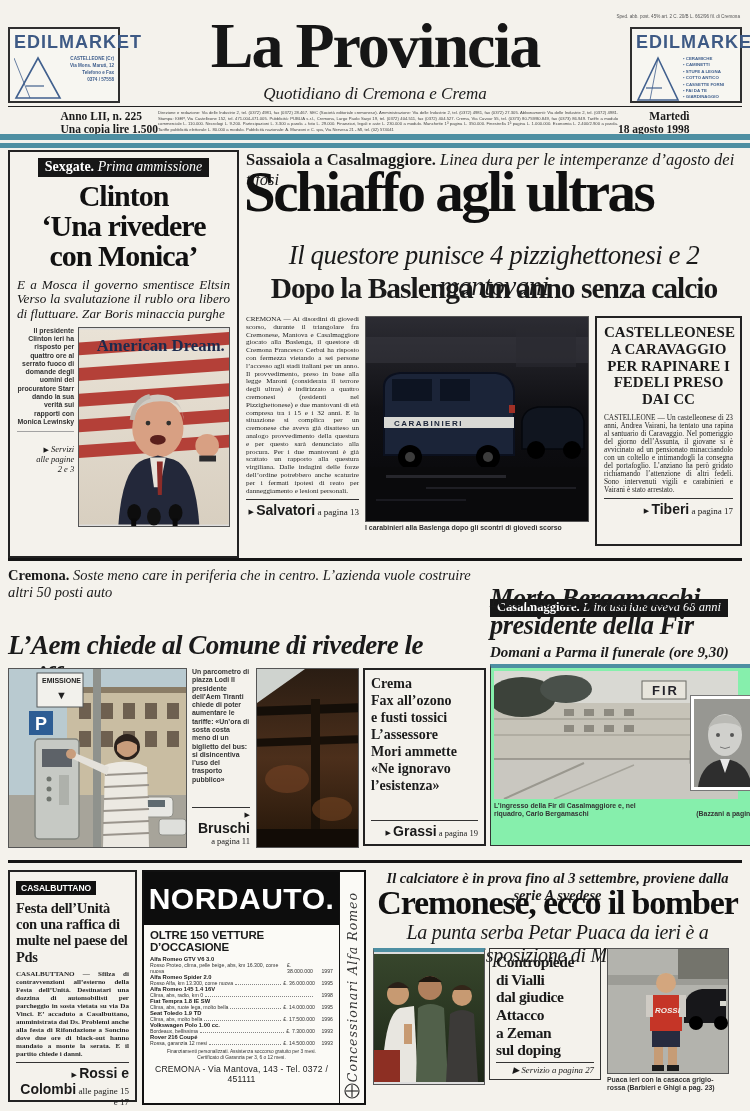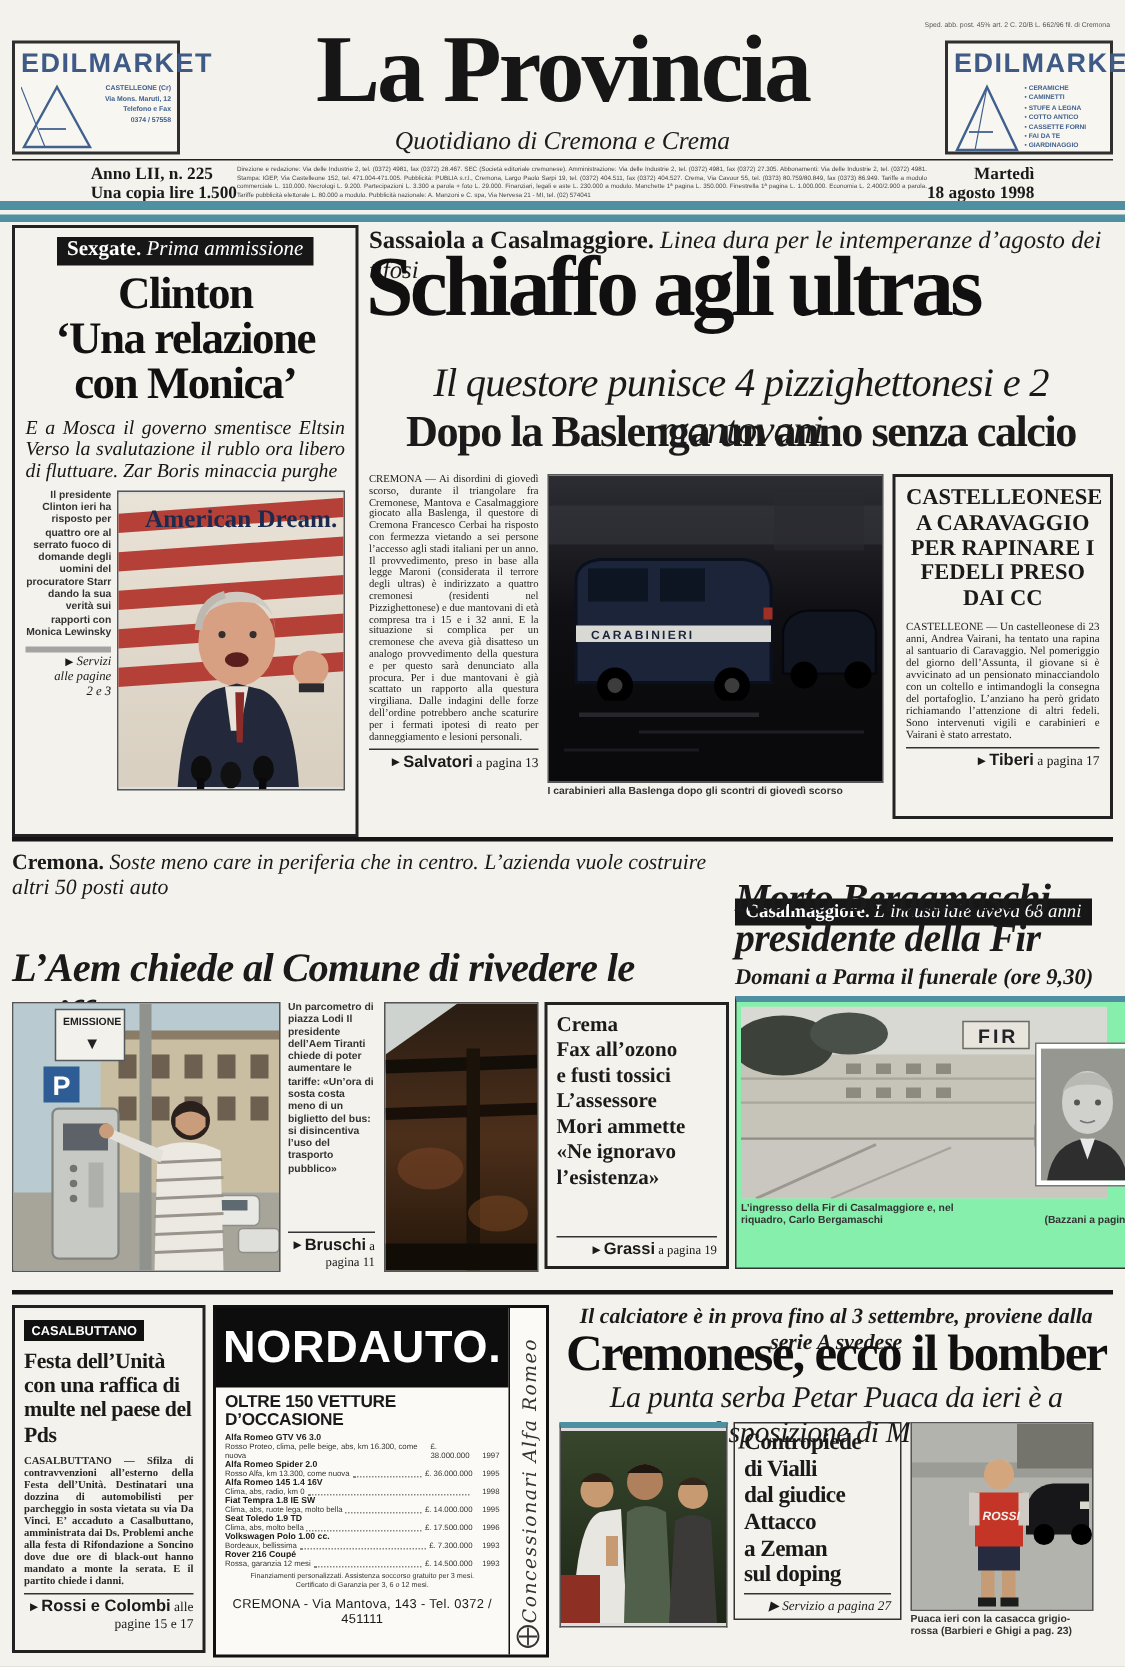--- a/index.html
+++ b/index.html
@@ -34,35 +34,35 @@
            font-family:"Liberation Sans",sans-serif;}
   .tealband{left:0;top:134px;width:750px;height:6px;background:#4e8fa2;border-bottom:3px solid #f4f2ec;
             box-shadow:0 5px 0 #4e8fa2;}
 
   
   .kbar{display:inline-block;background:#171717;color:#fff;padding:1px 7px 2px;}
   .kick-b{font-weight:bold;}
   .kick-i{font-style:italic;}
   .ref{border-top:1px solid #333;margin-top:4px;padding-top:2px;text-align:right;font-size:9px;}
   .ref .arr{font-size:7px;vertical-align:1px;}
-  .ref b{font-family:"Liberation Sans",sans-serif;font-size:11px;}
+  .ref b{font-family:"Liberation Sans",sans-serif;font-size:14px;}
   .bodytxt{font-size:7.1px;line-height:1.1;text-align:justify;color:#222;}
   .capt{font-family:"Liberation Sans",sans-serif;font-weight:bold;font-size:6.9px;line-height:1.2;color:#333;}
   photo,svg.photo{display:block;}
   .phbox{border:1px solid #555;background:#ddd;}
   .rule-thick{left:8px;width:734px;height:3px;background:#151515;}
 
   
   .clintonbox{left:8px;top:150px;width:231px;height:408px;border:2px solid #222;padding:5px 7px;box-sizing:border-box;}
   .clinton-kick{text-align:center;font-size:14px;margin-top:1px;}
   .clinton-head{font-weight:bold;font-size:30px;line-height:1.0;letter-spacing:-1px;text-align:center;margin-top:4px;color:#111;}
   .clinton-deck{font-style:italic;font-size:13.2px;line-height:1.08;margin-top:7px;color:#161616;}
   .clinton-row{display:flex;margin-top:6px;gap:4px;}
   .clinton-capt{width:58px;text-align:right;}
-  .clinton-ref{border-top:4px solid #a3a3a3;margin-top:5px;padding-top:0;font-size:8.5px;text-align:right;}
+  .clinton-ref{border-top:1px solid #a3a3a3;margin-top:5px;padding-top:12px;font-size:8.5px;text-align:right;}
 
   
   .ultras-kick{left:246px;top:150px;width:496px;font-size:16.5px;}
   .ultras-head{left:244px;top:163px;width:500px;font-weight:bold;font-size:57px;letter-spacing:-2.5px;line-height:1;color:#101010;}
   .ultras-deck1{left:246px;top:240px;width:496px;font-style:italic;font-size:27px;letter-spacing:-0.5px;}
   .ultras-deck2{left:246px;top:272px;width:496px;font-weight:bold;font-size:29.5px;letter-spacing:-1px;}
   .ultras-body{left:246px;top:316px;width:113px;}
   .ultras-photo{left:365px;top:316px;width:222px;height:204px;}
   .ultras-capt{left:365px;top:524px;width:222px;}
 
@@ -190,21 +190,21 @@
       <div class="edline">18 agosto 1998</div>
     </div>
   </div>
   <div class="abs tealband"></div>
 
   <div class="abs clintonbox">
     <div class="clinton-kick ctr">
       <span class="kbar"><span class="kick-b">Sexgate.</span><span class="kick-i"> Prima ammissione</span></span>
     </div>
     <div class="clinton-head pre">Clinton
-‘Una relazione
+‘Una rivedere
 con Monica’</div>
     <div class="clinton-deck jus">E a Mosca il governo smentisce Eltsin Verso la svalutazione il rublo ora libero di fluttuare. Zar Boris minaccia purghe</div>
     <div class="clinton-row">
       <div class="clinton-capt">
         <div class="capt" style="text-align:right;">Il presidente Clinton ieri ha risposto per quattro ore al serrato fuoco di domande degli uomini del procuratore Starr dando la sua verità sui rapporti con Monica Lewinsky</div>
         <div class="clinton-ref pre"><span class="arr" style="font-size:7px;">▶</span> <span class="ital">Servizi
 alle pagine
 2 e 3</span></div>
       </div>
       <svg class="photo phbox" width="152" height="198" viewBox="0 0 152 198">

